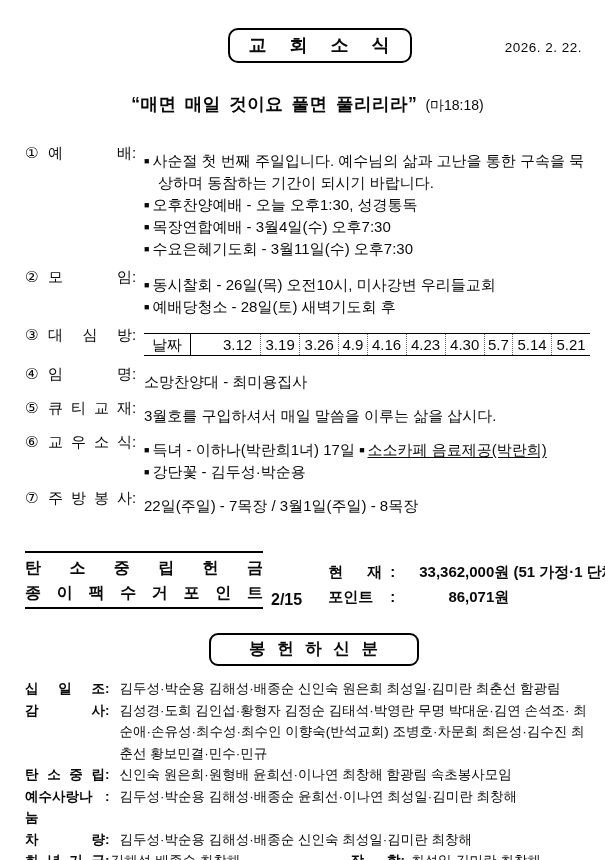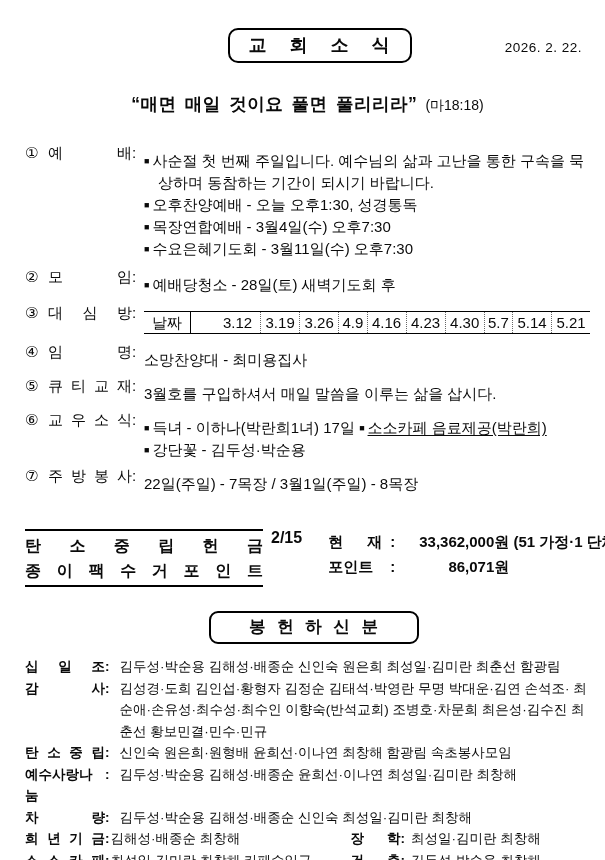--- a/index.html
+++ b/index.html
@@ -33,21 +33,21 @@
   
   table.visit{width:100%;border-collapse:collapse;font-size:15px;margin-top:1px;
               border-top:1.5px solid #000;border-bottom:1.5px solid #000;}
   table.visit td{height:21px;text-align:center;padding:0;line-height:21px;}
   table.visit tr:first-child td{border-bottom:1px solid #000;}
   table.visit td+td{border-left:1px dotted #666;}
   table.visit td:nth-child(2){border-left:1px solid #000;padding-left:24px;}
   table.visit td:first-child{width:46px;}
 
   
-  .fund{margin-top:34px;display:flex;align-items:flex-start;}
+  .fund{margin-top:34px;display:flex;align-items:flex-end;}
   .fund-left{flex:none;width:238px;border-top:2px solid #000;border-bottom:2px solid #000;
              padding:2px 0;font-weight:bold;font-size:16px;line-height:25px;}
   .fund-left div{text-align:justify;text-align-last:justify;}
   .fund-date{flex:none;margin-left:8px;font-weight:bold;font-size:16px;}
   .fund-right{flex:none;margin-left:26px;font-weight:bold;font-size:15px;line-height:25px;}
   .flabel{display:inline-block;width:54px;text-align:justify;text-align-last:justify;}
   .fcolon{display:inline-block;margin-left:8px;}
   .amt{display:inline-block;width:110px;text-align:right;}
 
   
@@ -94,20 +94,21 @@
         <div class="item"><span class="bullet">■</span><span>목장연합예배 - 3월4일(수) 오후7:30</span></div>
         <div class="item"><span class="bullet">■</span><span>수요은혜기도회 - 3월11일(수) 오후7:30</span></div>
       </div>
     </div>
 
     <div class="sec" style="margin-bottom:6px;">
       <span class="snum">②</span>
       <span class="slabel">모 임</span>
       <span class="scolon">:</span>
       <div class="scontent">
+        <div class="item"><span class="bullet">■</span><span>동시찰회 - 26일(목) 오전10시, 미사강변 우리들교회</span></div>
         <div class="item"><span class="bullet">■</span><span>예배당청소 - 28일(토) 새벽기도회 후</span></div>
       </div>
     </div>
 
     <div class="sec" style="margin-bottom:7px;">
       <span class="snum">③</span>
       <span class="slabel">대 심 방</span>
       <span class="scolon">:</span>
       <div class="scontent">
         <table class="visit">

